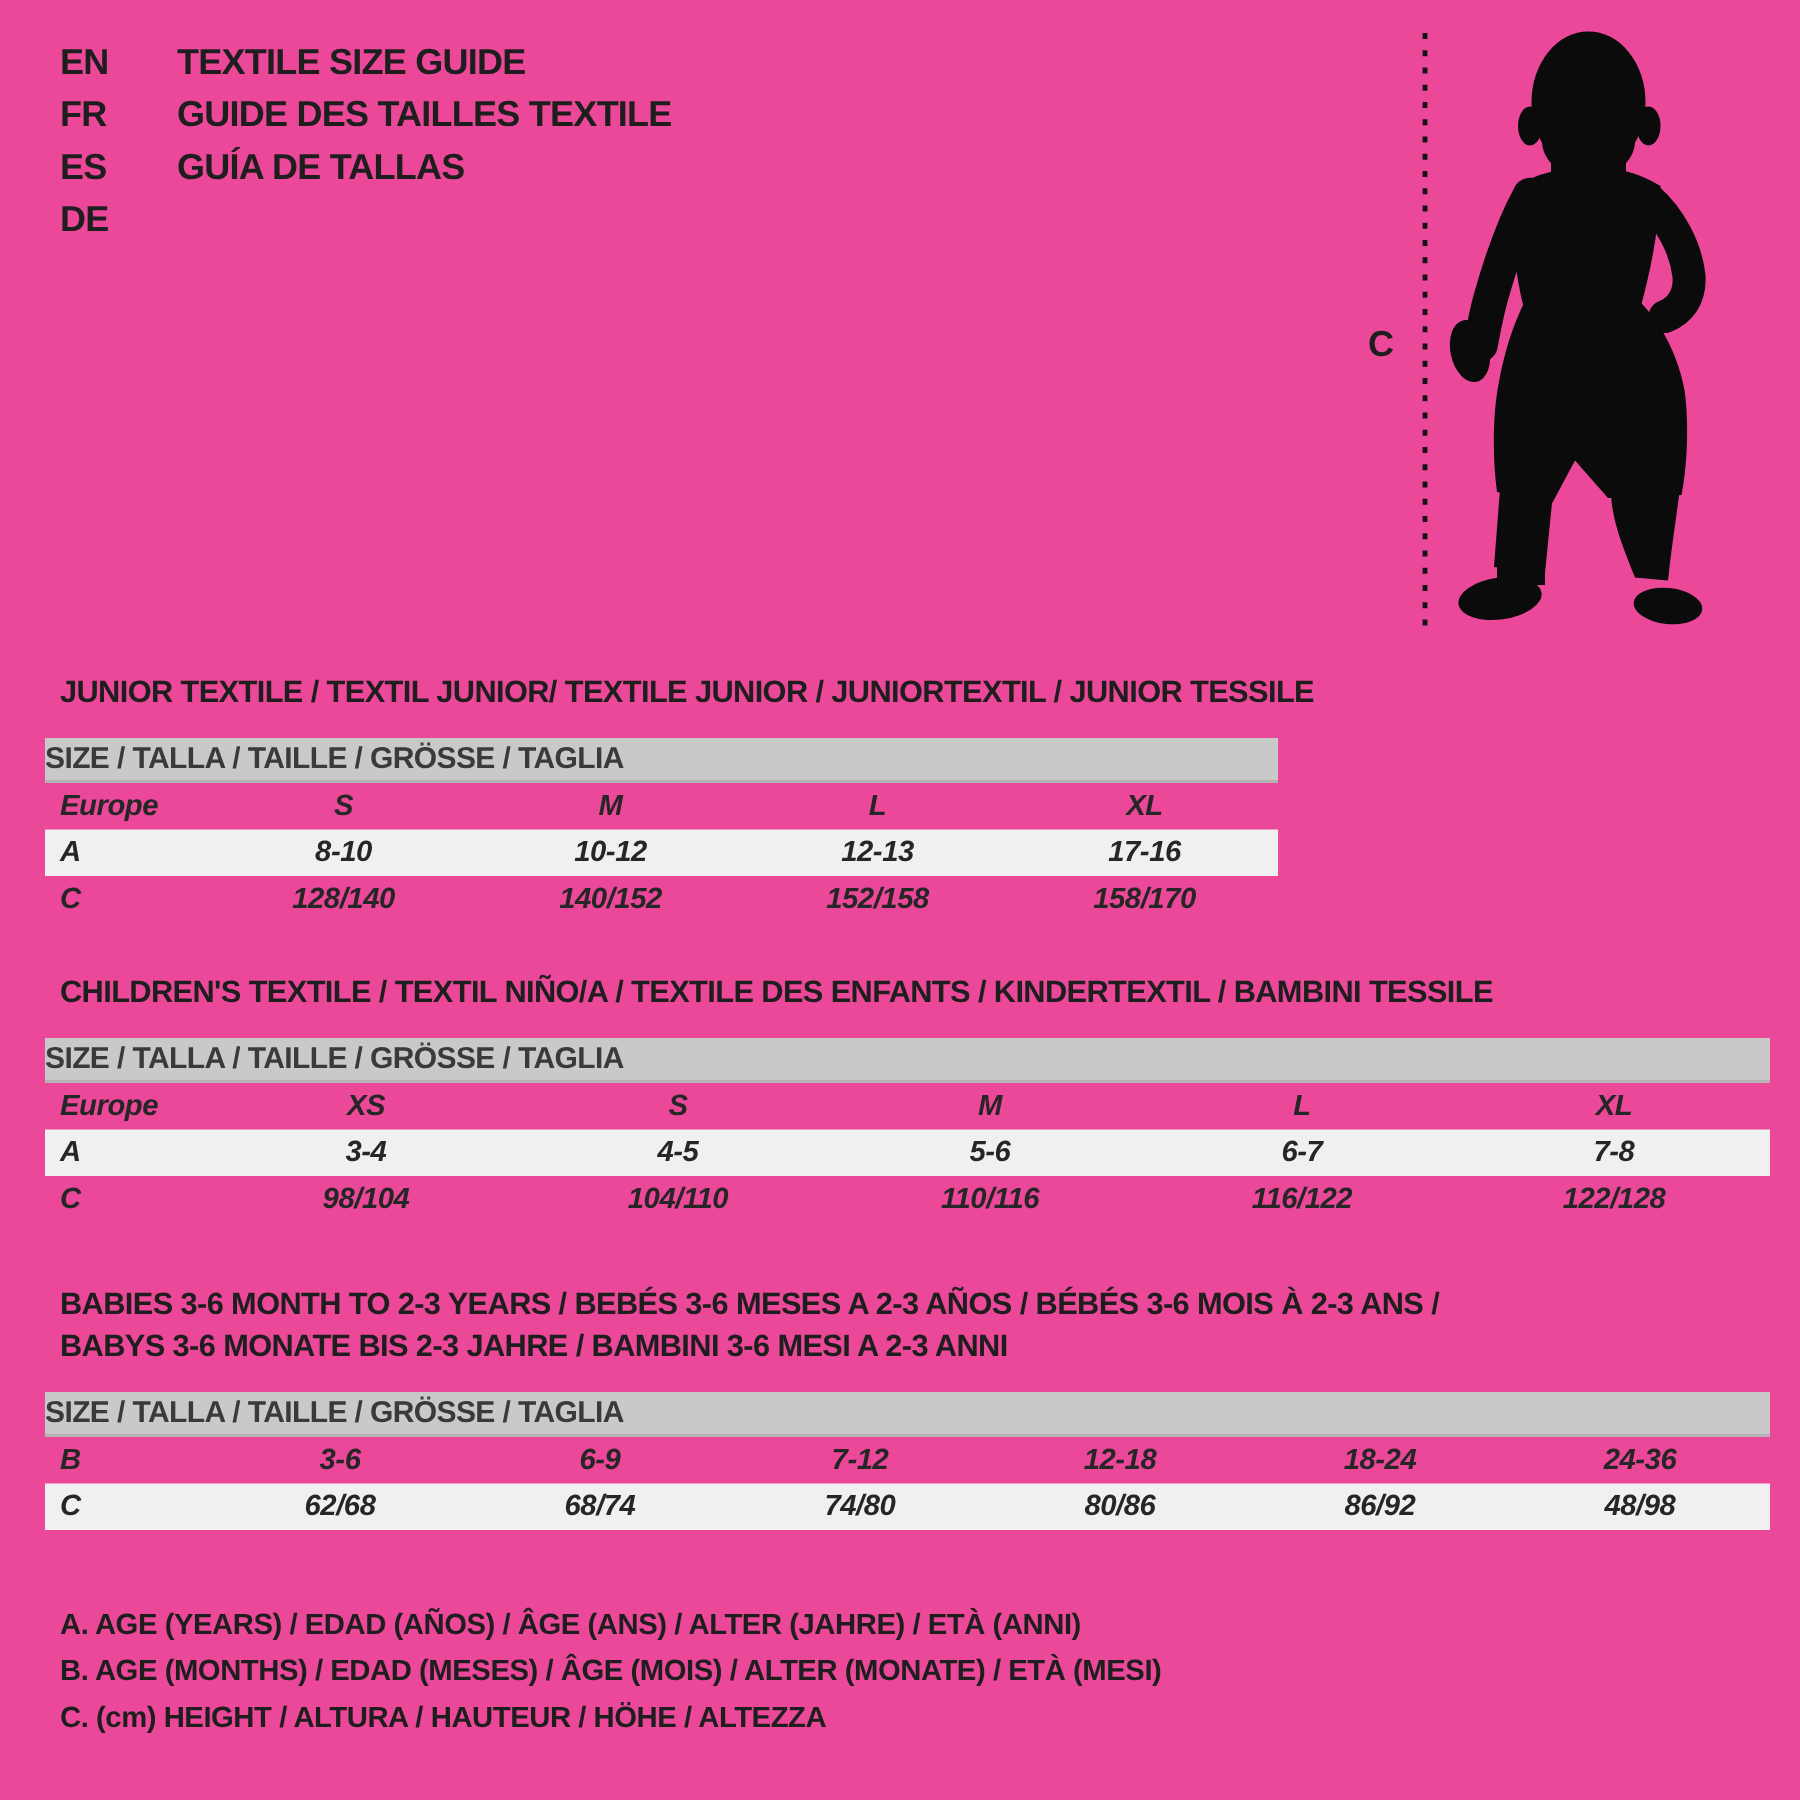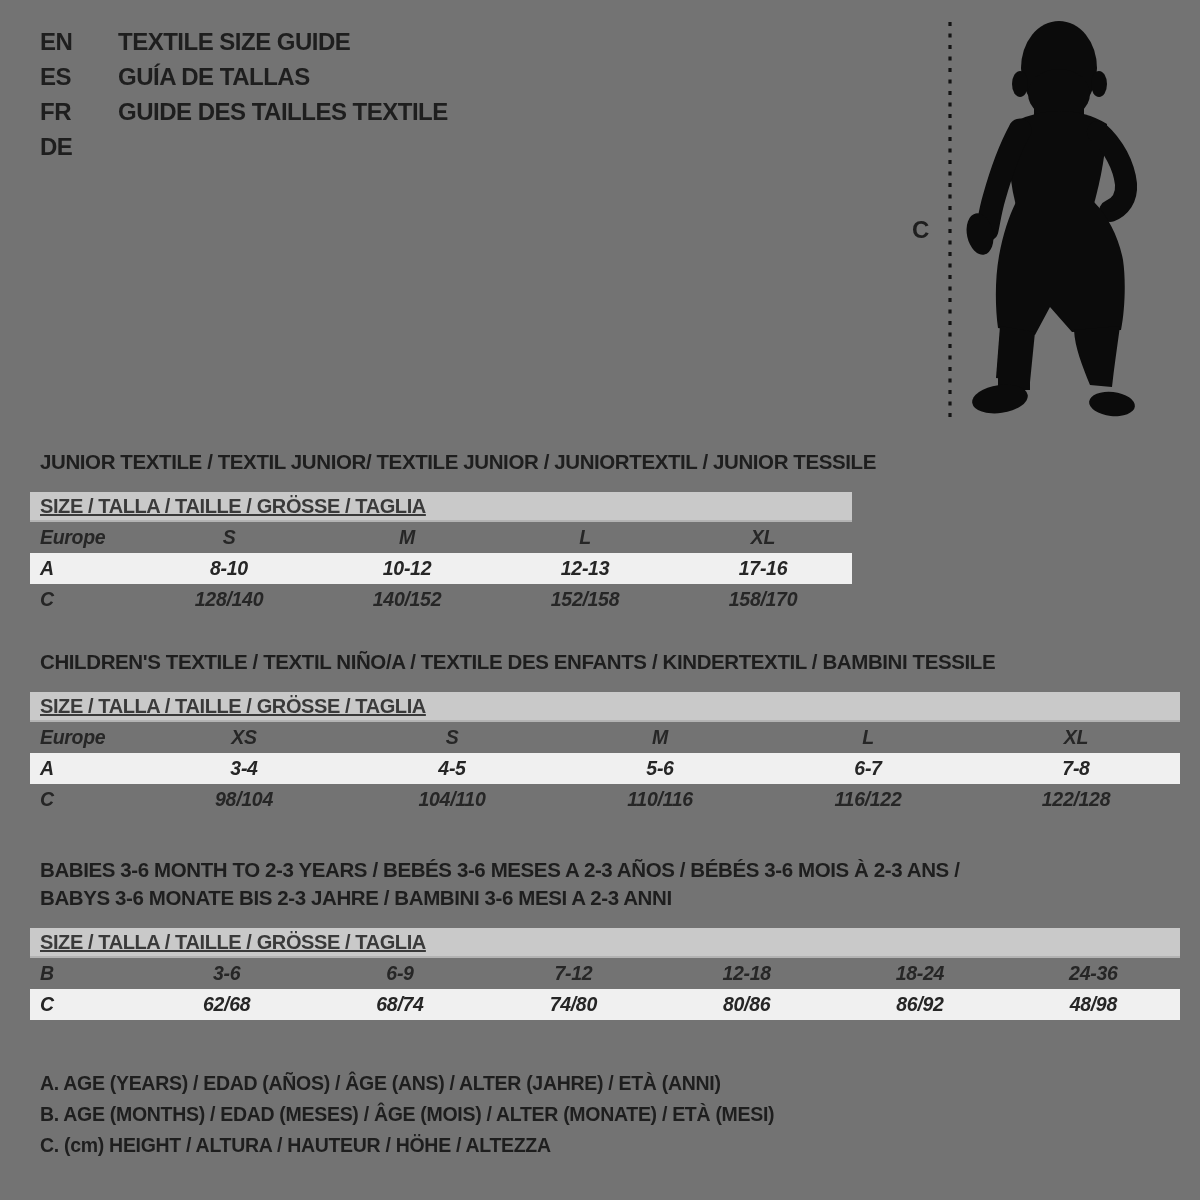--- a/index.html
+++ b/index.html
@@ -1,18 +1,18 @@
 <!DOCTYPE html>
 <html><head>
 <meta charset="utf-8">
 <style>
   html,body{margin:0;padding:0;background:#ffffff;}
   .page{
     position:relative;width:1200px;height:1200px;
-    background:#737373;color:#1e1e1e;overflow:hidden;
+    background:#ec4899;color:#1e1e1e;overflow:hidden;
     font-family:"Liberation Sans",sans-serif;
   }
   
   .langs{position:absolute;left:40px;top:24px;}
   .lang-row{display:flex;height:35px;align-items:center;}
   .lang-code{width:78px;font-weight:bold;font-size:24px;letter-spacing:-0.5px;}
   .lang-title{font-weight:bold;font-size:24px;letter-spacing:-0.5px;white-space:nowrap;}
   
   .figure{position:absolute;left:900px;top:10px;width:270px;height:415px;}
   .figure svg{position:absolute;left:0;top:0;}
@@ -20,47 +20,47 @@
   
   .section{position:absolute;left:30px;}
   .sec-junior{top:448px;}
   .sec-children{top:648px;}
   .sec-babies{top:856px;}
   .sec-title{font-weight:bold;font-size:20.5px;line-height:28px;letter-spacing:-0.4px;
     padding-left:10px;margin:0 0 16px 0;white-space:nowrap;}
   .sec-junior .s-table{width:822px;}
   .sec-children .s-table,.sec-babies .s-table{width:1150px;}
   .size-bar{height:30px;box-sizing:border-box;background:#c9c9c9;border-bottom:2px solid #b3b3b3;
-    font-weight:bold;font-size:20px;line-height:28px;color:#3a3a3a;padding-left:10px;letter-spacing:-0.4px;text-decoration:underline;}
+    font-weight:bold;font-size:20px;line-height:28px;color:#3a3a3a;letter-spacing:-0.4px;}
   .t-row{display:flex;height:31px;align-items:center;font-size:19.5px;font-weight:bold;
     letter-spacing:-0.3px;color:#262626;font-style:italic;}
   .t-row.shaded{background:#f0f0f0;}
   .t-label{width:110px;padding-left:10px;box-sizing:border-box;}
   .t-val{flex:1;text-align:center;}
   
   .legend{position:absolute;left:40px;top:1068px;}
   .legend-line{font-weight:bold;font-size:19.5px;line-height:31px;letter-spacing:-0.3px;white-space:nowrap;}
 </style>
 </head>
 <body>
 
 <div class="page">
 
   <div class="langs" id="langs">
       <div class="lang-row">
        <span class="lang-code">EN</span>
        <span class="lang-title">TEXTILE SIZE GUIDE</span>
      </div>
       <div class="lang-row">
+       <span class="lang-code">FR</span>
+       <span class="lang-title">GUIDE DES TAILLES TEXTILE</span>
+     </div>
+      <div class="lang-row">
        <span class="lang-code">ES</span>
        <span class="lang-title">GUÍA DE TALLAS</span>
-     </div>
-      <div class="lang-row">
-       <span class="lang-code">FR</span>
-       <span class="lang-title">GUIDE DES TAILLES TEXTILE</span>
      </div>
       <div class="lang-row">
        <span class="lang-code">DE</span>
      </div>
     </div>
 
   <div class="figure">
     <svg width="270" height="415" viewBox="0 0 270 415">
       <line x1="50" y1="12" x2="50" y2="407" stroke="#141414" stroke-width="3.2" stroke-dasharray="4 7.5"></line>
       <g fill="#0b0b0b" transform="translate(60,0)">

